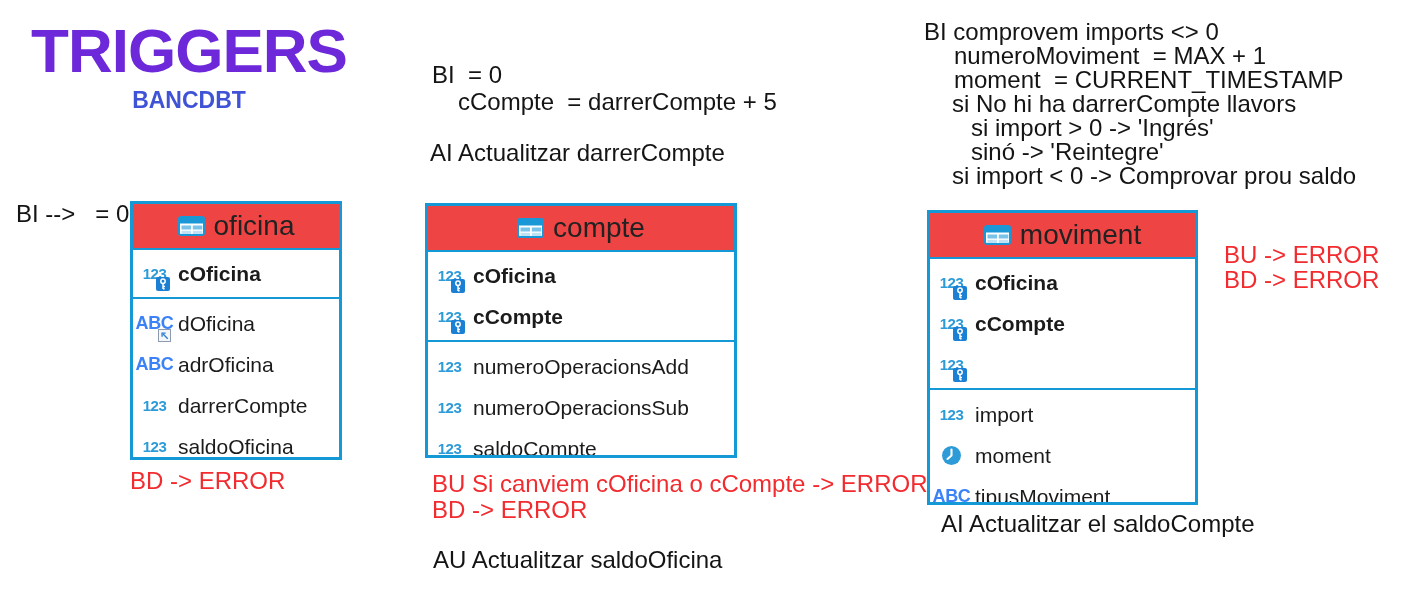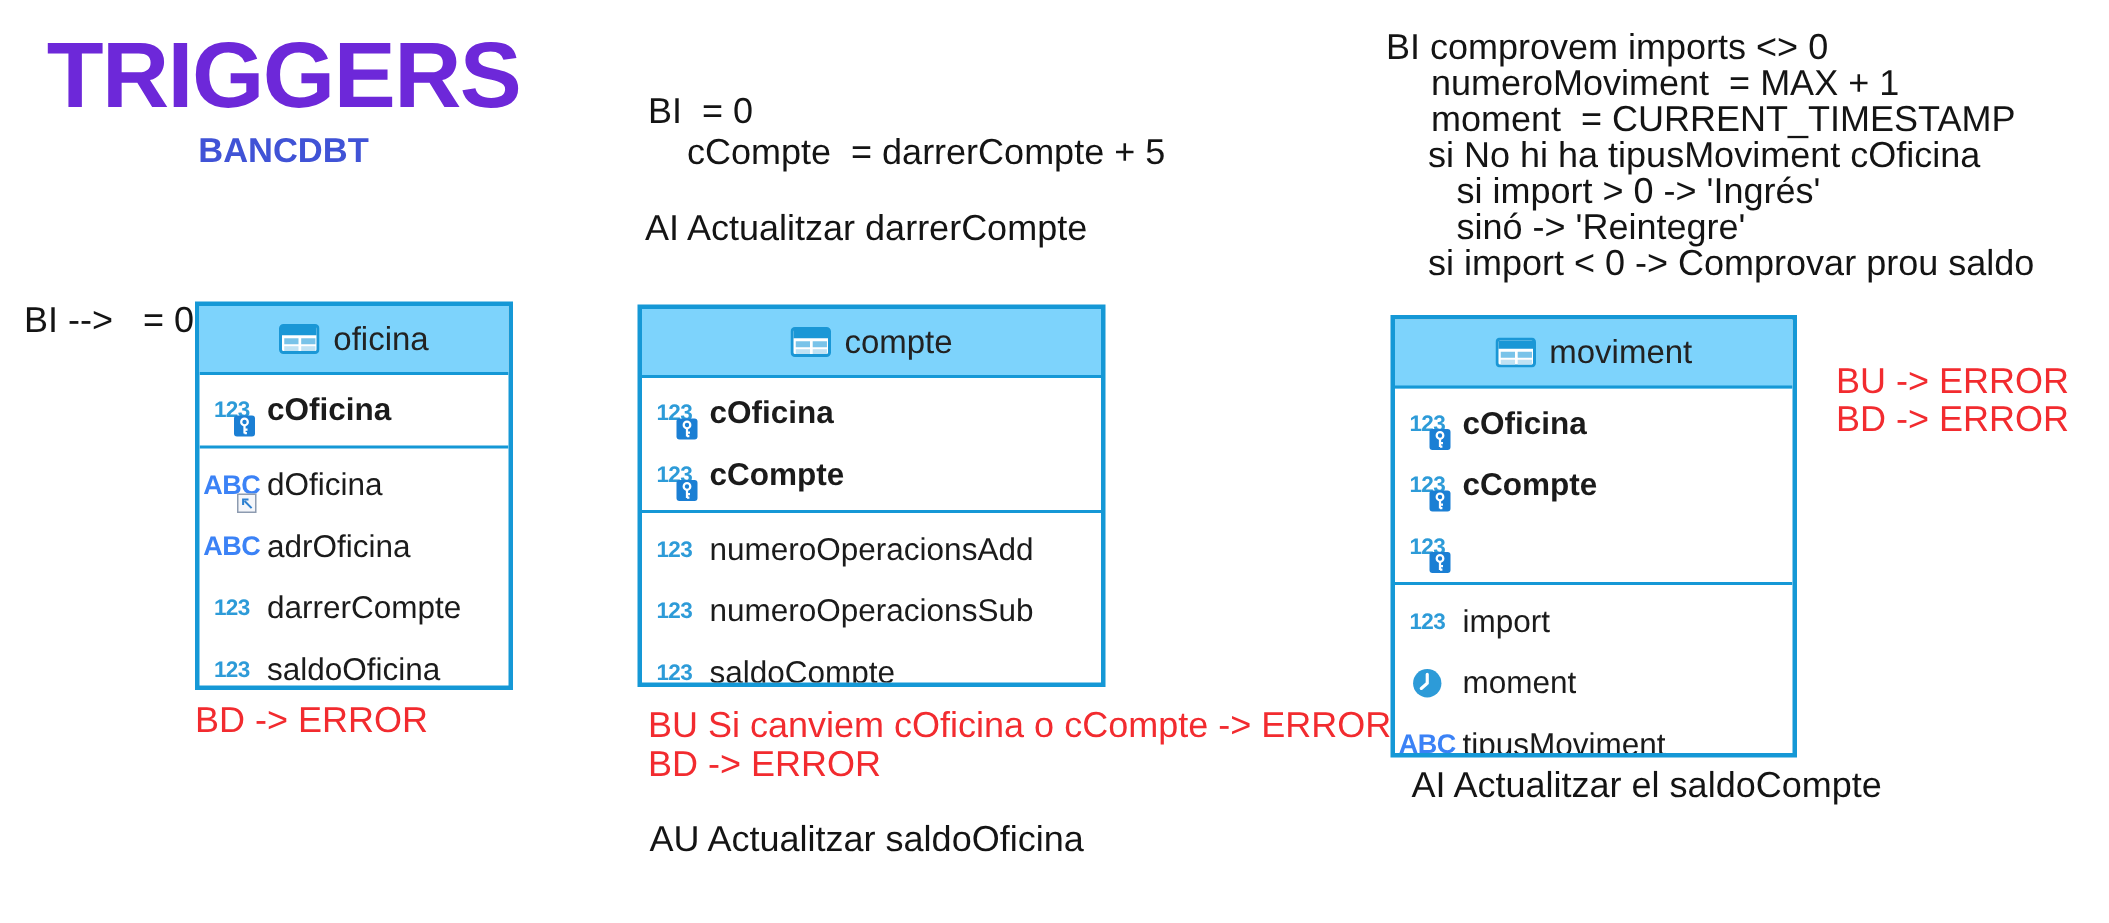--- a/index.html
+++ b/index.html
@@ -11,23 +11,23 @@
   .abs{position:absolute;}
   
   .title-wrap{left:24px;top:18px;width:330px;text-align:center;}
   .big-title{font-size:62px;font-weight:700;color:#6d28d9;letter-spacing:-1px;line-height:1.05;}
   .sub-title{font-size:23px;font-weight:700;color:#4053d6;margin-top:4px;}
   
   .ann{font-size:24px;font-weight:400;color:#141414;white-space:pre;line-height:24px;}
   .red{color:#f22b2f;}
   
   .db{position:absolute;border:3px solid #1598d6;background:#ffffff;box-sizing:border-box;overflow:hidden;}
-  .hd{height:44px;background:#7dd3fc;border-bottom:2px solid #1598d6;
+  .hd{height:44px;background:#ef4444;border-bottom:2px solid #1598d6;
       display:flex;align-items:center;justify-content:center;gap:9px;
-      font-size:22px;color:#222222;}
+      font-size:28px;color:#222222;}
   .sec-pk{border-bottom:2px solid #1598d6;padding:3px 0;}
   .sec-body{padding:4px 0;}
   .trow{display:flex;align-items:center;gap:8px;padding-left:6px;height:41px;
         font-size:21px;color:#1b1b1b;white-space:nowrap;overflow:hidden;}
   .pkrow{font-weight:700;}
   .sp{letter-spacing:0.10em;}
   .ic{position:relative;width:31px;flex:0 0 31px;display:flex;justify-content:center;align-items:center;}
   .n123{font-weight:700;font-size:15px;color:#2d9bd8;letter-spacing:-0.5px;}
   .nabc{font-weight:700;font-size:18px;color:#3b82f6;letter-spacing:-0.3px;}
   .kbadge{position:absolute;right:0px;bottom:-9px;width:14px;height:14px;background:#1b7fd4;
@@ -47,21 +47,21 @@
 <div class="abs ann" style="left:16px;top:202px;">BI --&gt;   = 0</div>
 
 <div class="abs ann" style="left:432px;top:63px;">BI  = 0</div>
 <div class="abs ann" style="left:458px;top:90px;">cCompte  = darrerCompte + 5</div>
 <div class="abs ann" style="left:430px;top:141px;">AI Actualitzar darrerCompte</div>
 
 <div class="abs" style="left:924px;top:20px;">
   <div class="ann" style="margin-left:0px;">BI comprovem imports &lt;&gt; 0</div>
   <div class="ann" style="margin-left:30px;">numeroMoviment  = MAX + 1</div>
   <div class="ann" style="margin-left:30px;">moment  = CURRENT_TIMESTAMP</div>
-  <div class="ann" style="margin-left:28px;">si No hi ha tipusMoviment cOficina</div>
+  <div class="ann" style="margin-left:28px;">si No hi ha darrerCompte llavors</div>
   <div class="ann" style="margin-left:47px;">si import &gt; 0 -&gt; 'Ingrés'</div>
   <div class="ann" style="margin-left:47px;">sinó -&gt; 'Reintegre'</div>
   <div class="ann" style="margin-left:28px;">si import &lt; 0 -&gt; Comprovar prou saldo</div>
 </div>
 
 <div class="db" style="left:130px;top:201px;width:212px;height:259px;">
   <div class="hd">
     <span class="tic">
       <svg width="27" height="20" viewBox="0 0 27 20">
           <rect x="1" y="1" width="25" height="18" rx="2" fill="#fff" stroke="#1a97d6" stroke-width="2"></rect>

